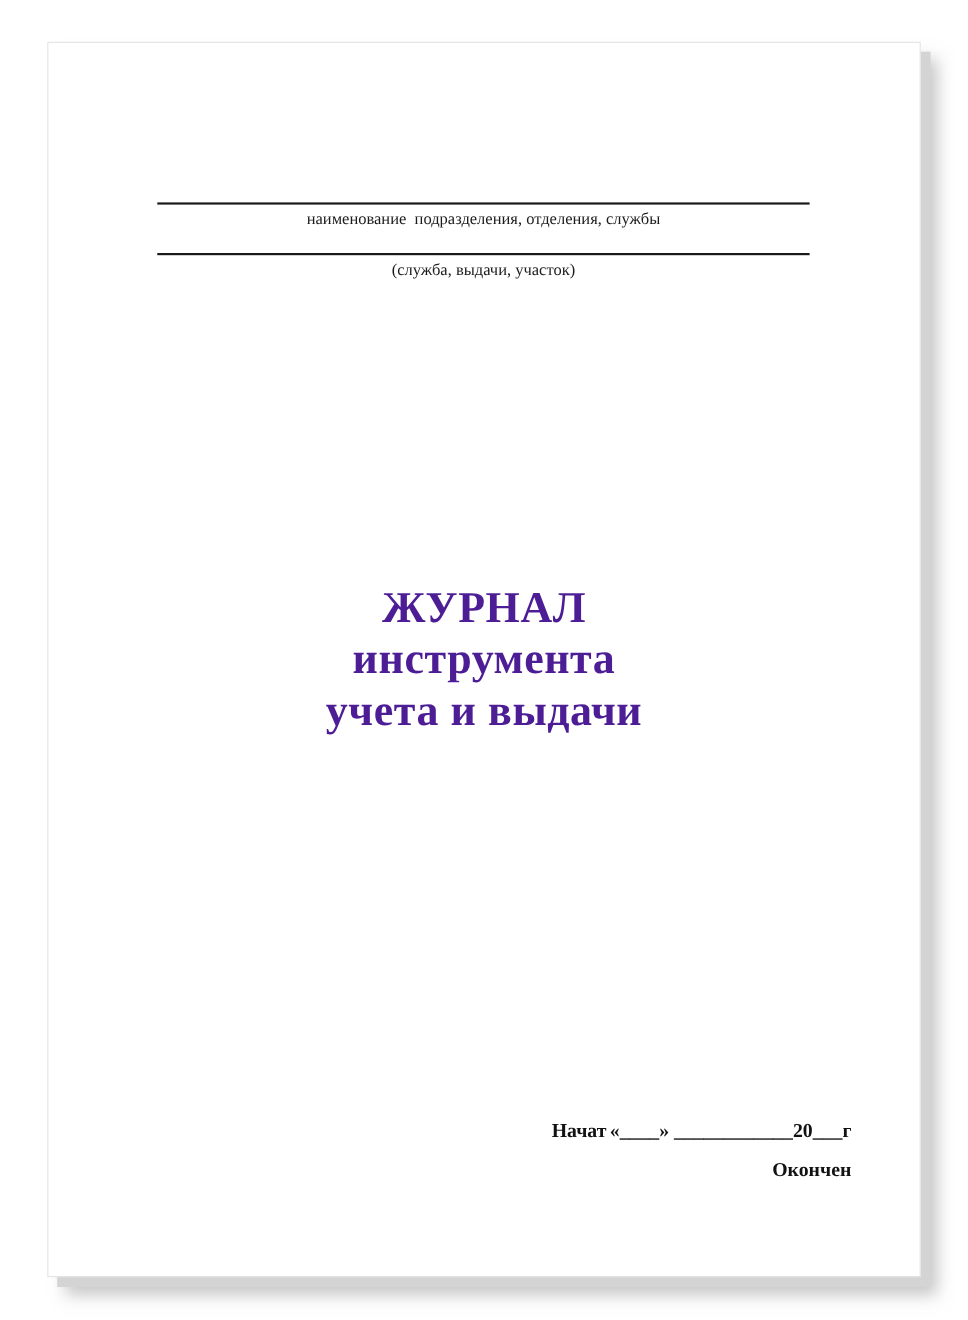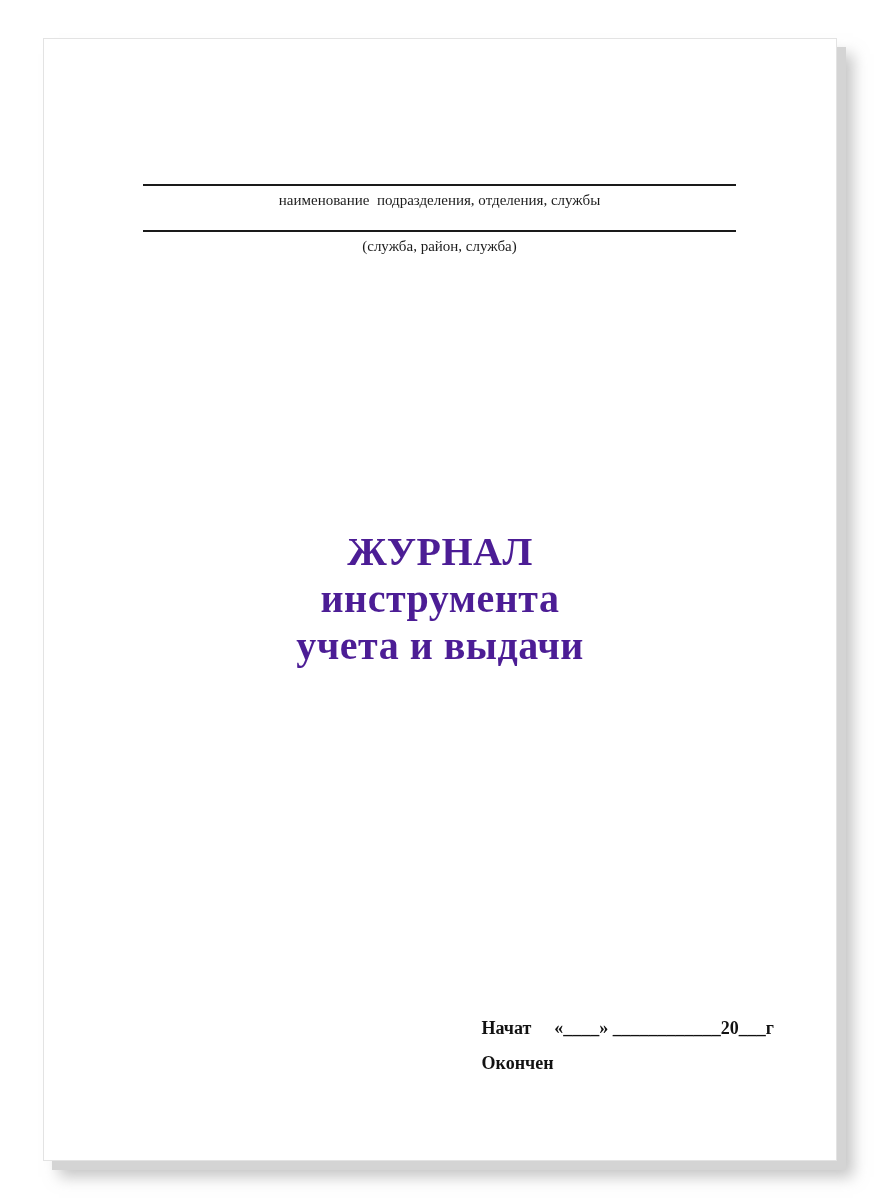--- a/index.html
+++ b/index.html
@@ -69,38 +69,38 @@
     top: 979px;
     right: 62px;
     font-weight: bold;
     font-size: 18px;
     color: #121212;
   }
   .date-line {
     display: flex;
     justify-content: flex-end;
     align-items: baseline;
-    gap: 23px;
+    gap: 3px;
     white-space: pre;
     line-height: 21px;
     margin-bottom: 14px;
   }
-  .date-line:last-child { margin-bottom: 0; flex-direction: column; }
+  .date-line:last-child { margin-bottom: 0; }
 </style>
 </head>
 <body>
 
 <div class="stage">
   <div class="page">
 
     <div class="header-fields">
       <div class="rule"></div>
       <div class="caption">наименование  подразделения, отделения, службы</div>
       <div class="rule rule-2"></div>
-      <div class="caption">(служба, район, служба)</div>
+      <div class="caption">(служба, выдачи, участок)</div>
     </div>
 
     <div class="title-block">
       <div>ЖУРНАЛ</div>
       <div>инструмента</div>
       <div>учета и выдачи</div>
     </div>
 
     <div class="dates-block">
       <div class="date-line">

